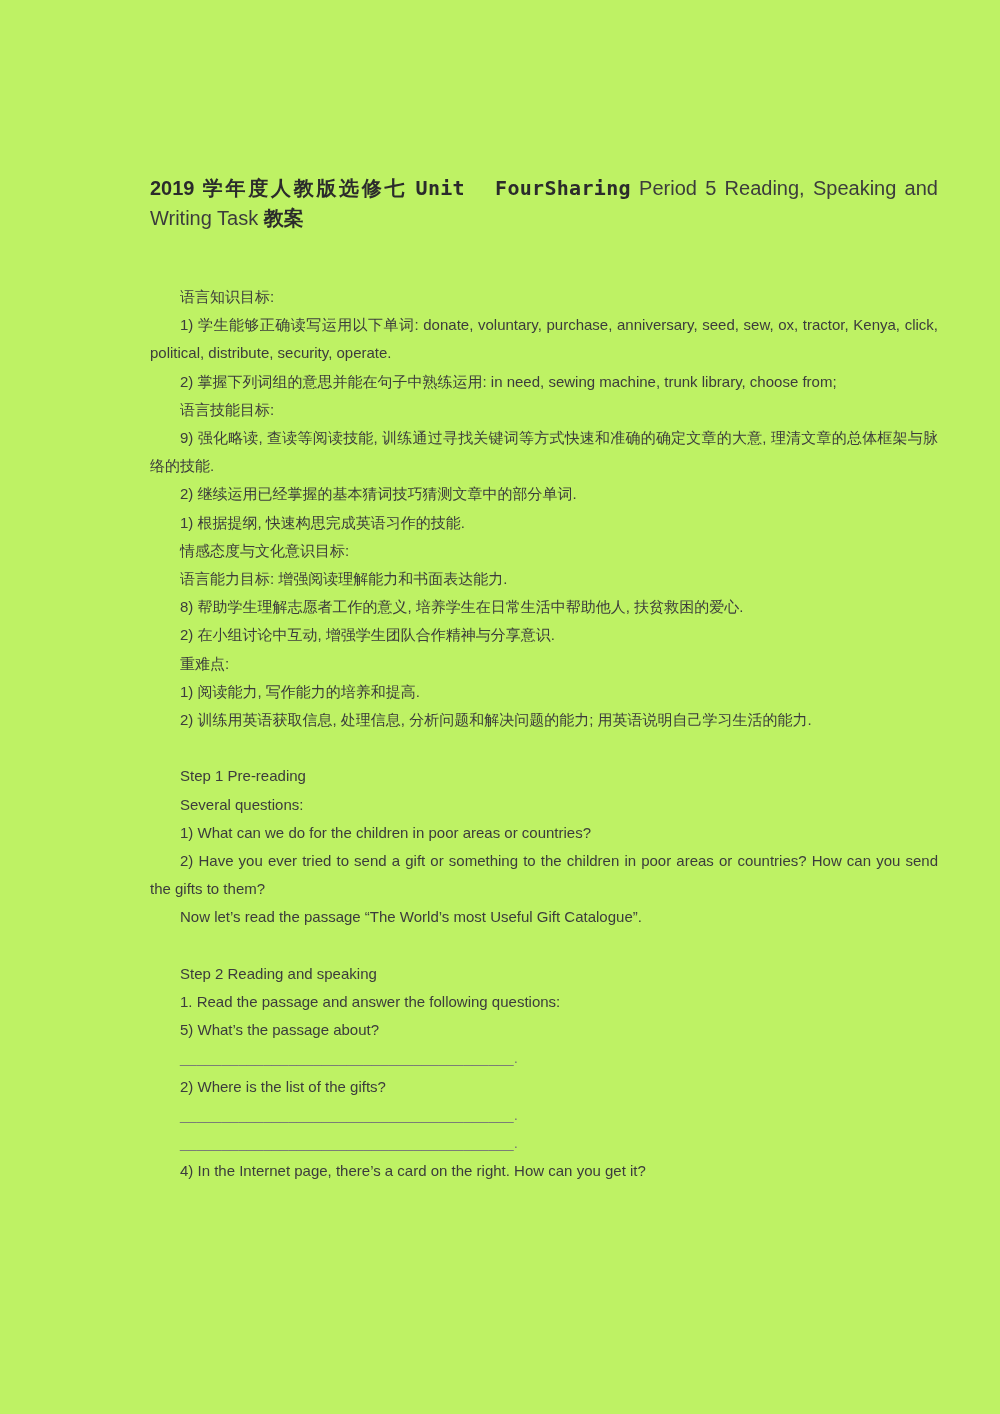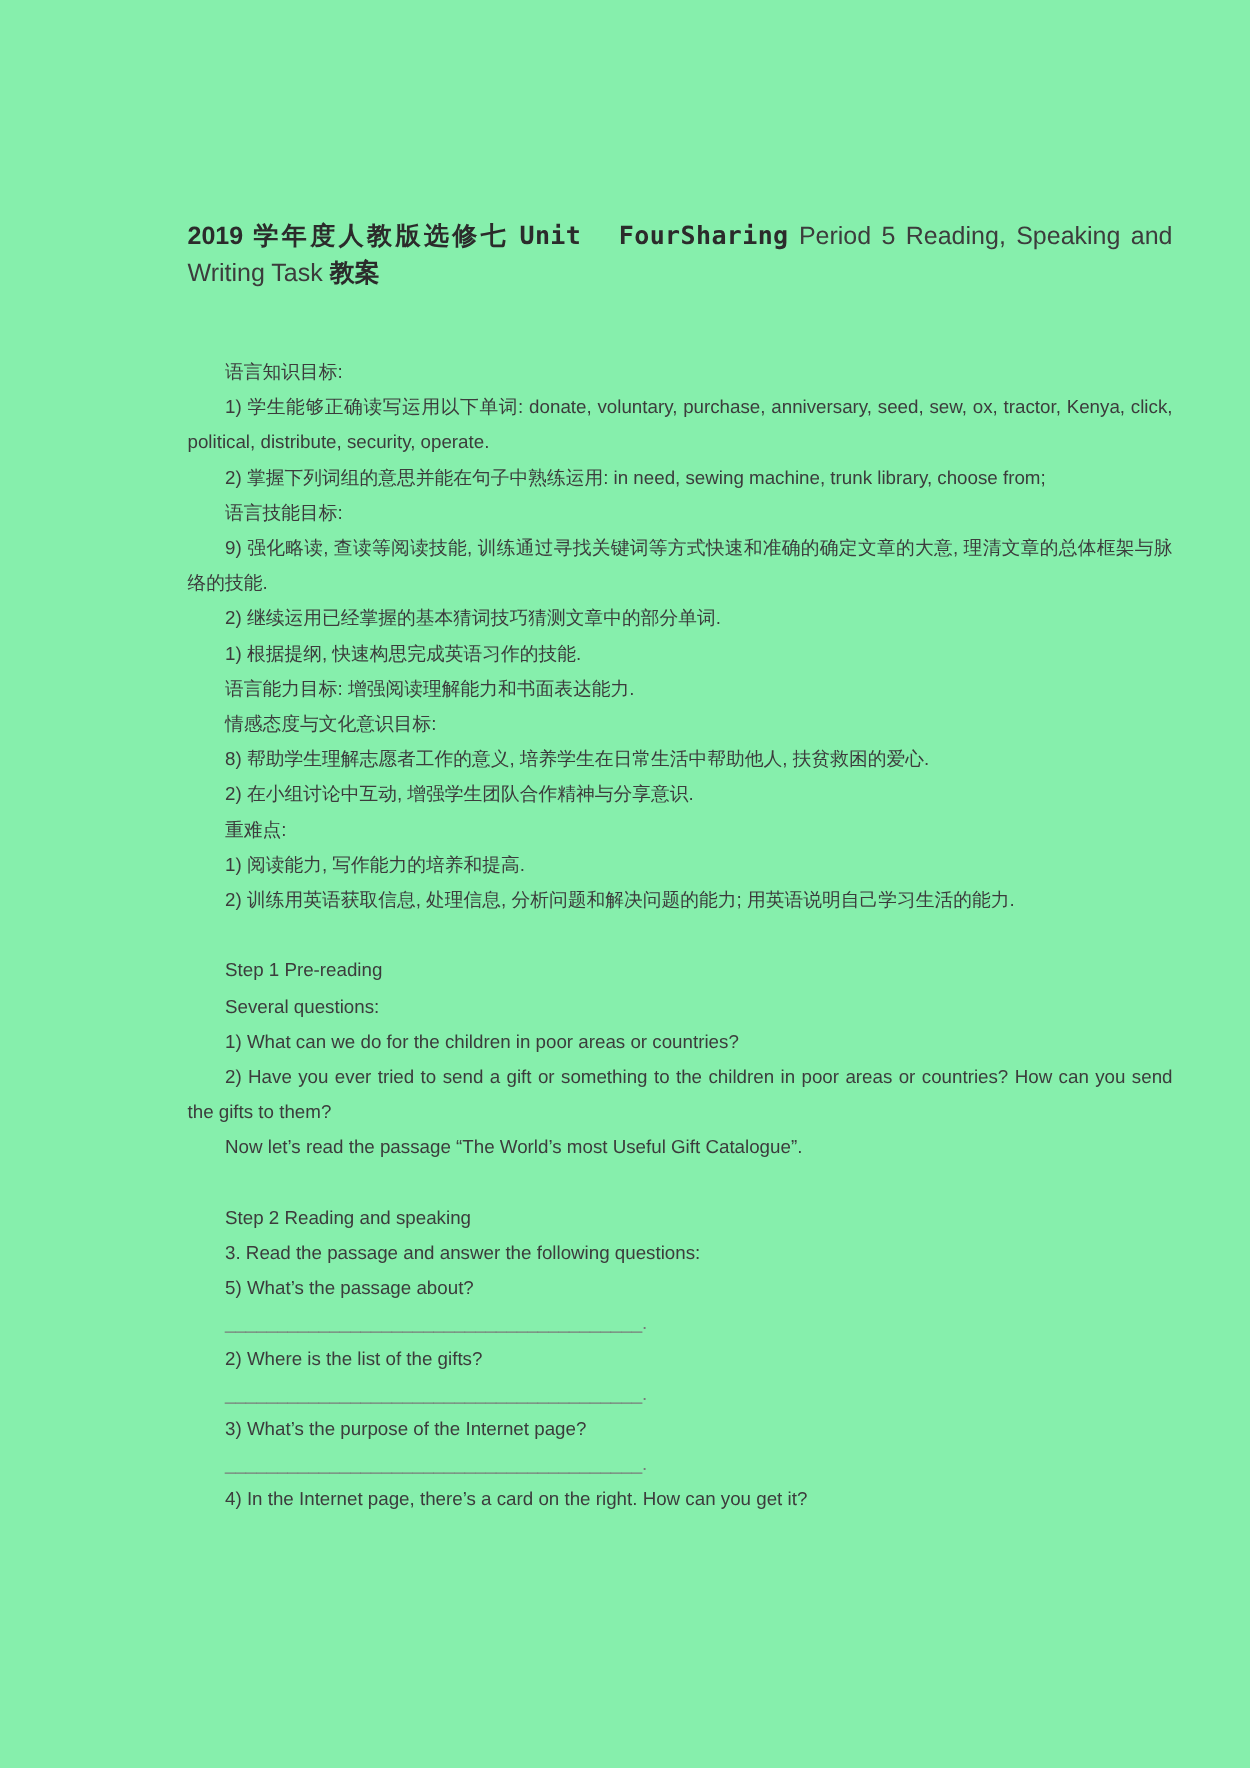--- a/index.html
+++ b/index.html
@@ -12,21 +12,21 @@
     height: 1414px;
     overflow: hidden;
     font-family: "Liberation Sans", "DejaVu Sans", sans-serif;
     color: #3c3c3c;
   }
   .page {
     box-sizing: border-box;
     width: 1000px;
     height: 1414px;
     padding: 173px 62px 0 150px;
-    background: #86efac;
+    background: #bef264;
   }
   .doc-title {
     margin: 0 0 50px 0;
     font-size: 20px;
     line-height: 30px;
     font-weight: 700;
     color: #2b2b2b;
     text-align: justify;
   }
   .doc-title .mono {
@@ -64,37 +64,36 @@
     <span>2019 学年度人教版选修七 </span><span class="mono">Unit  FourSharing</span><span class="regular"> Period 5 Reading, Speaking and Writing Task </span><span>教案</span>
   </p>
 
   <p class="para">语言知识目标:</p>
   <p class="para">1) 学生能够正确读写运用以下单词: donate, voluntary, purchase, anniversary, seed, sew, ox, tractor, Kenya, click, political, distribute, security, operate.</p>
   <p class="para">2) 掌握下列词组的意思并能在句子中熟练运用: in need, sewing machine, trunk library, choose from;</p>
   <p class="para">语言技能目标:</p>
   <p class="para">9) 强化略读, 查读等阅读技能, 训练通过寻找关键词等方式快速和准确的确定文章的大意, 理清文章的总体框架与脉络的技能.</p>
   <p class="para">2) 继续运用已经掌握的基本猜词技巧猜测文章中的部分单词.</p>
   <p class="para">1) 根据提纲, 快速构思完成英语习作的技能.</p>
+  <p class="para">情感态度与文化意识目标:</p>
   <p class="para">语言能力目标: 增强阅读理解能力和书面表达能力.</p>
-  <p class="para">情感态度与文化意识目标:</p>
   <p class="para">8) 帮助学生理解志愿者工作的意义, 培养学生在日常生活中帮助他人, 扶贫救困的爱心.</p>
   <p class="para">2) 在小组讨论中互动, 增强学生团队合作精神与分享意识.</p>
   <p class="para">重难点:</p>
   <p class="para">1) 阅读能力, 写作能力的培养和提高.</p>
   <p class="para">2) 训练用英语获取信息, 处理信息, 分析问题和解决问题的能力; 用英语说明自己学习生活的能力.</p>
   <p class="para spacer"></p>
   <p class="para">Step 1 Pre-reading</p>
   <p class="para">Several questions:</p>
   <p class="para">1) What can we do for the children in poor areas or countries?</p>
   <p class="para">2) Have you ever tried to send a gift or something to the children in poor areas or countries? How can you send the gifts to them?</p>
   <p class="para">Now let’s read the passage “The World’s most Useful Gift Catalogue”.</p>
   <p class="para spacer"></p>
   <p class="para">Step 2 Reading and speaking</p>
-  <p class="para">3. Read the passage and answer the following questions:</p>
+  <p class="para">1. Read the passage and answer the following questions:</p>
   <p class="para">5) What’s the passage about?</p>
   <p class="para answer-line">________________________________________.</p>
   <p class="para">2) Where is the list of the gifts?</p>
   <p class="para answer-line">________________________________________.</p>
-  <p class="para">3) What’s the purpose of the Internet page?</p>
   <p class="para answer-line">________________________________________.</p>
   <p class="para">4) In the Internet page, there’s a card on the right. How can you get it?</p>
 
 </div>
 
 </body></html>

